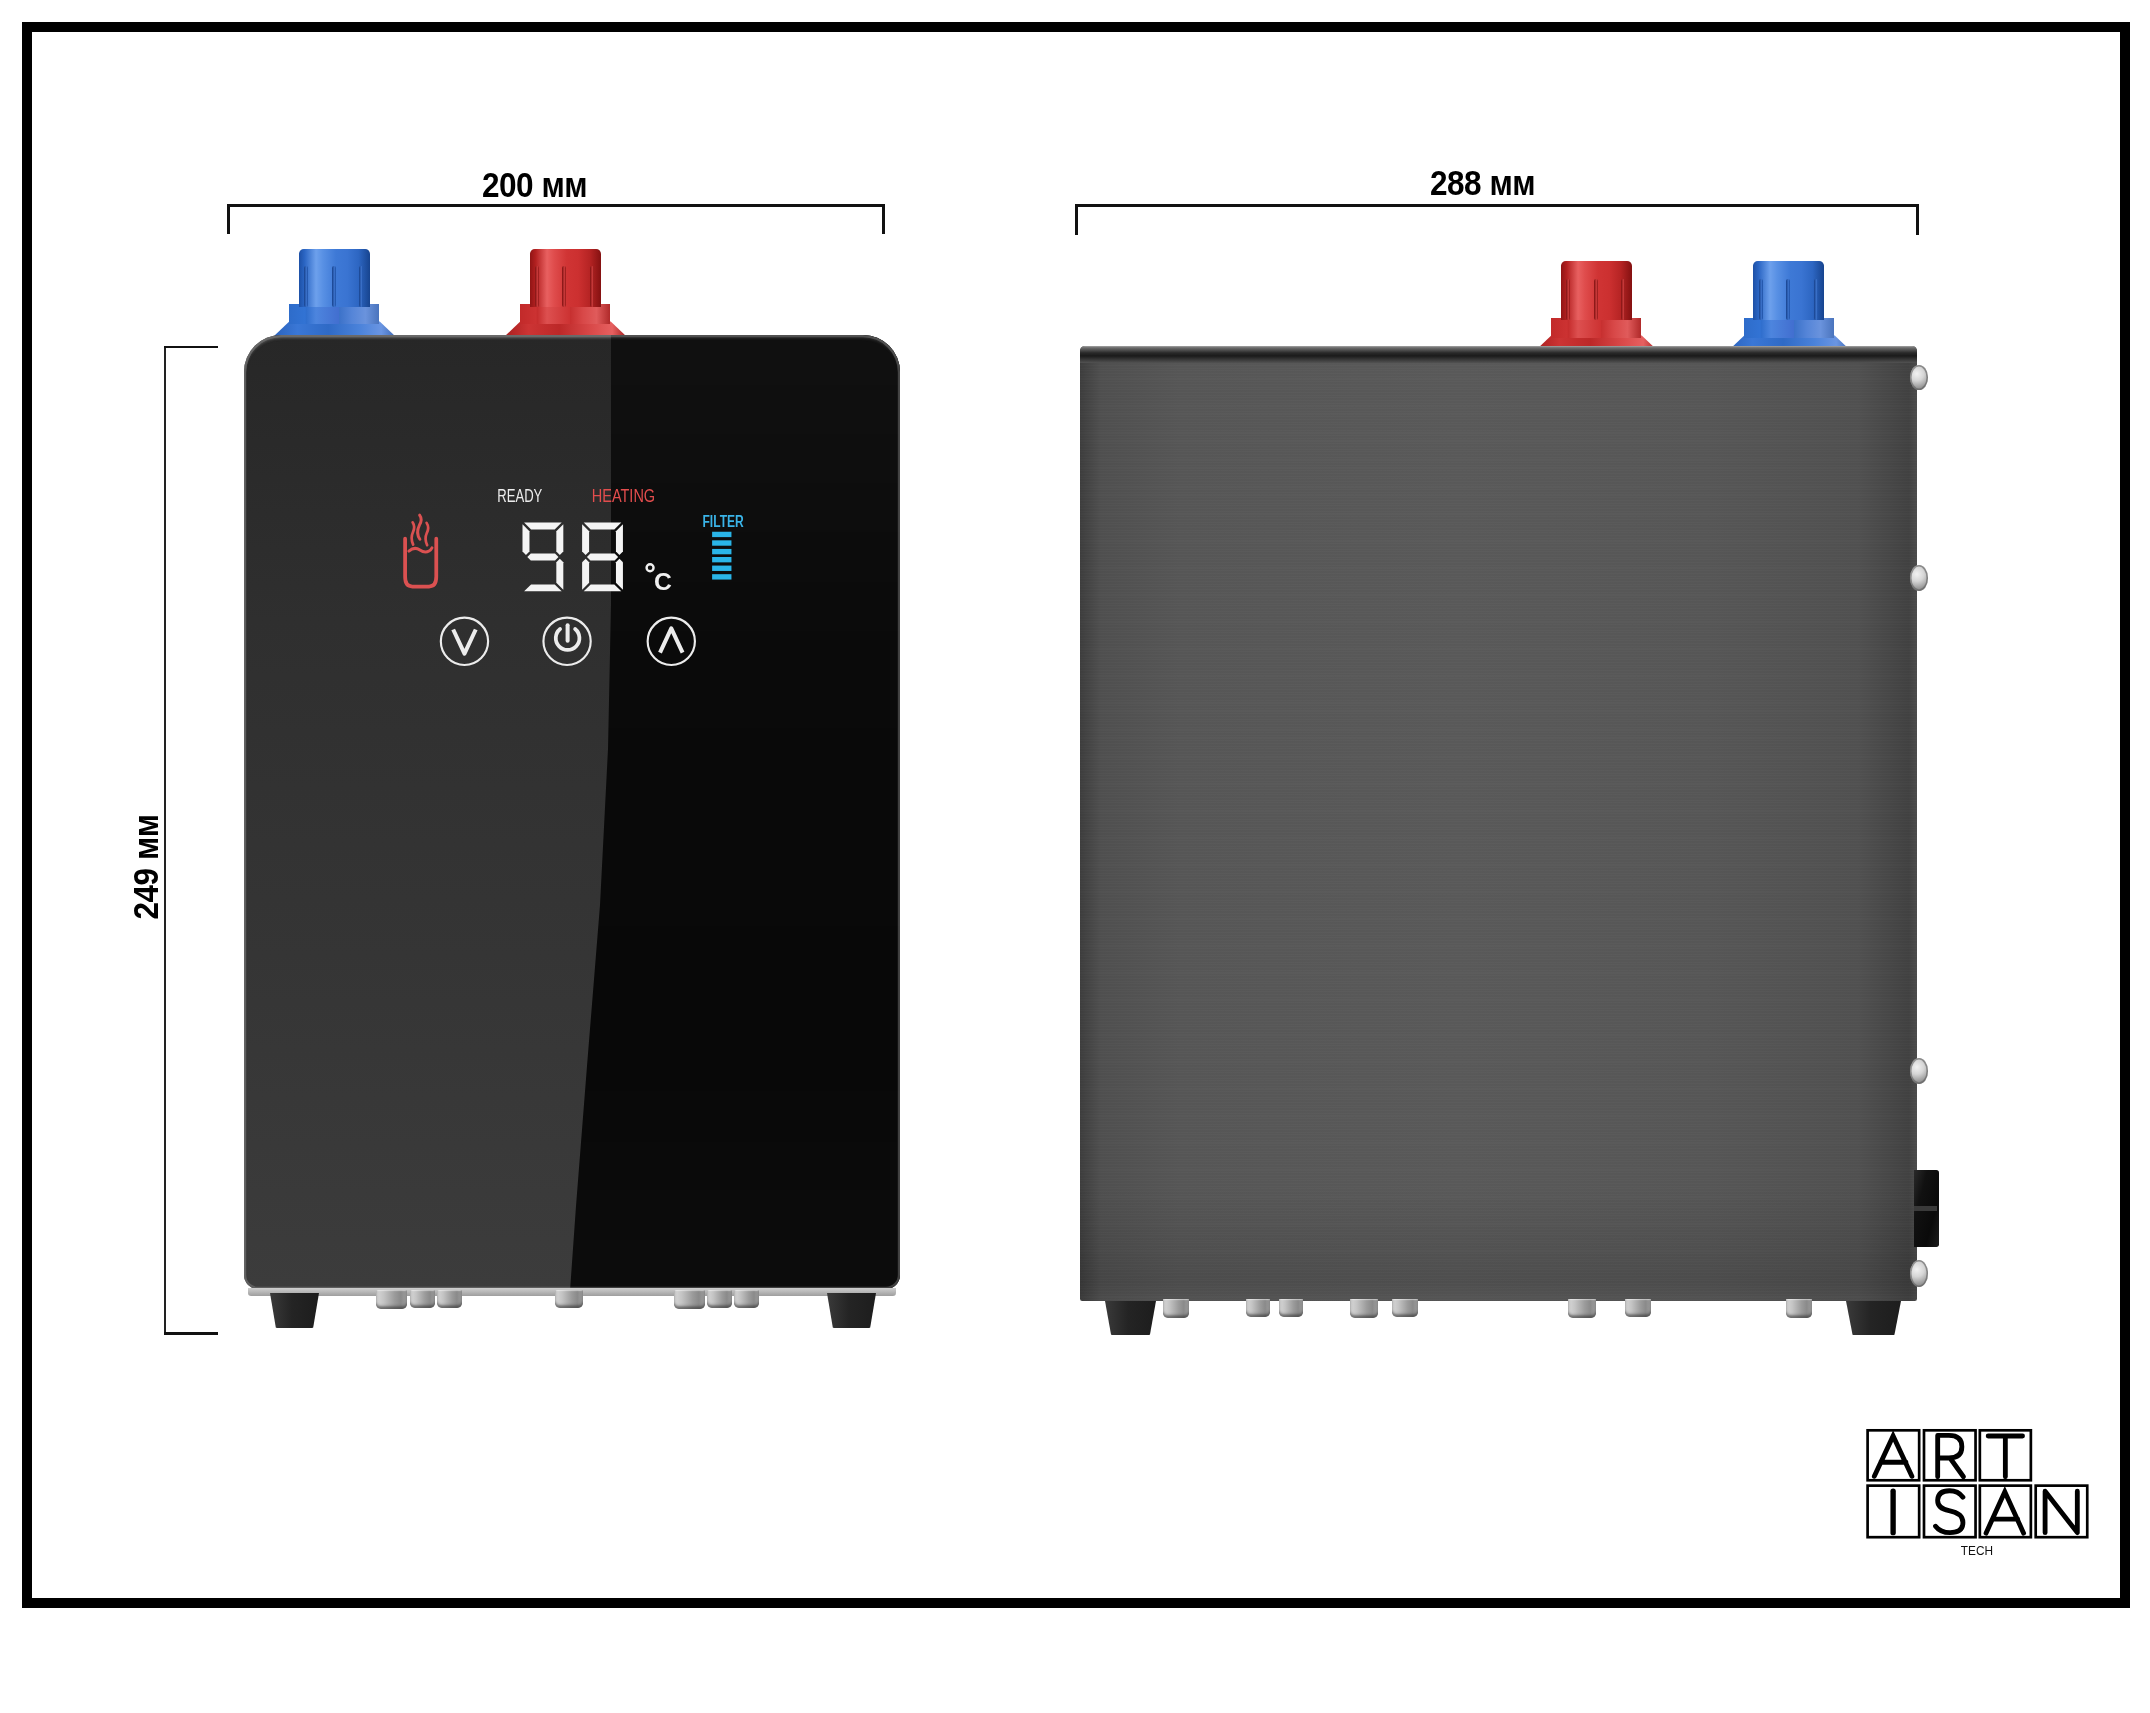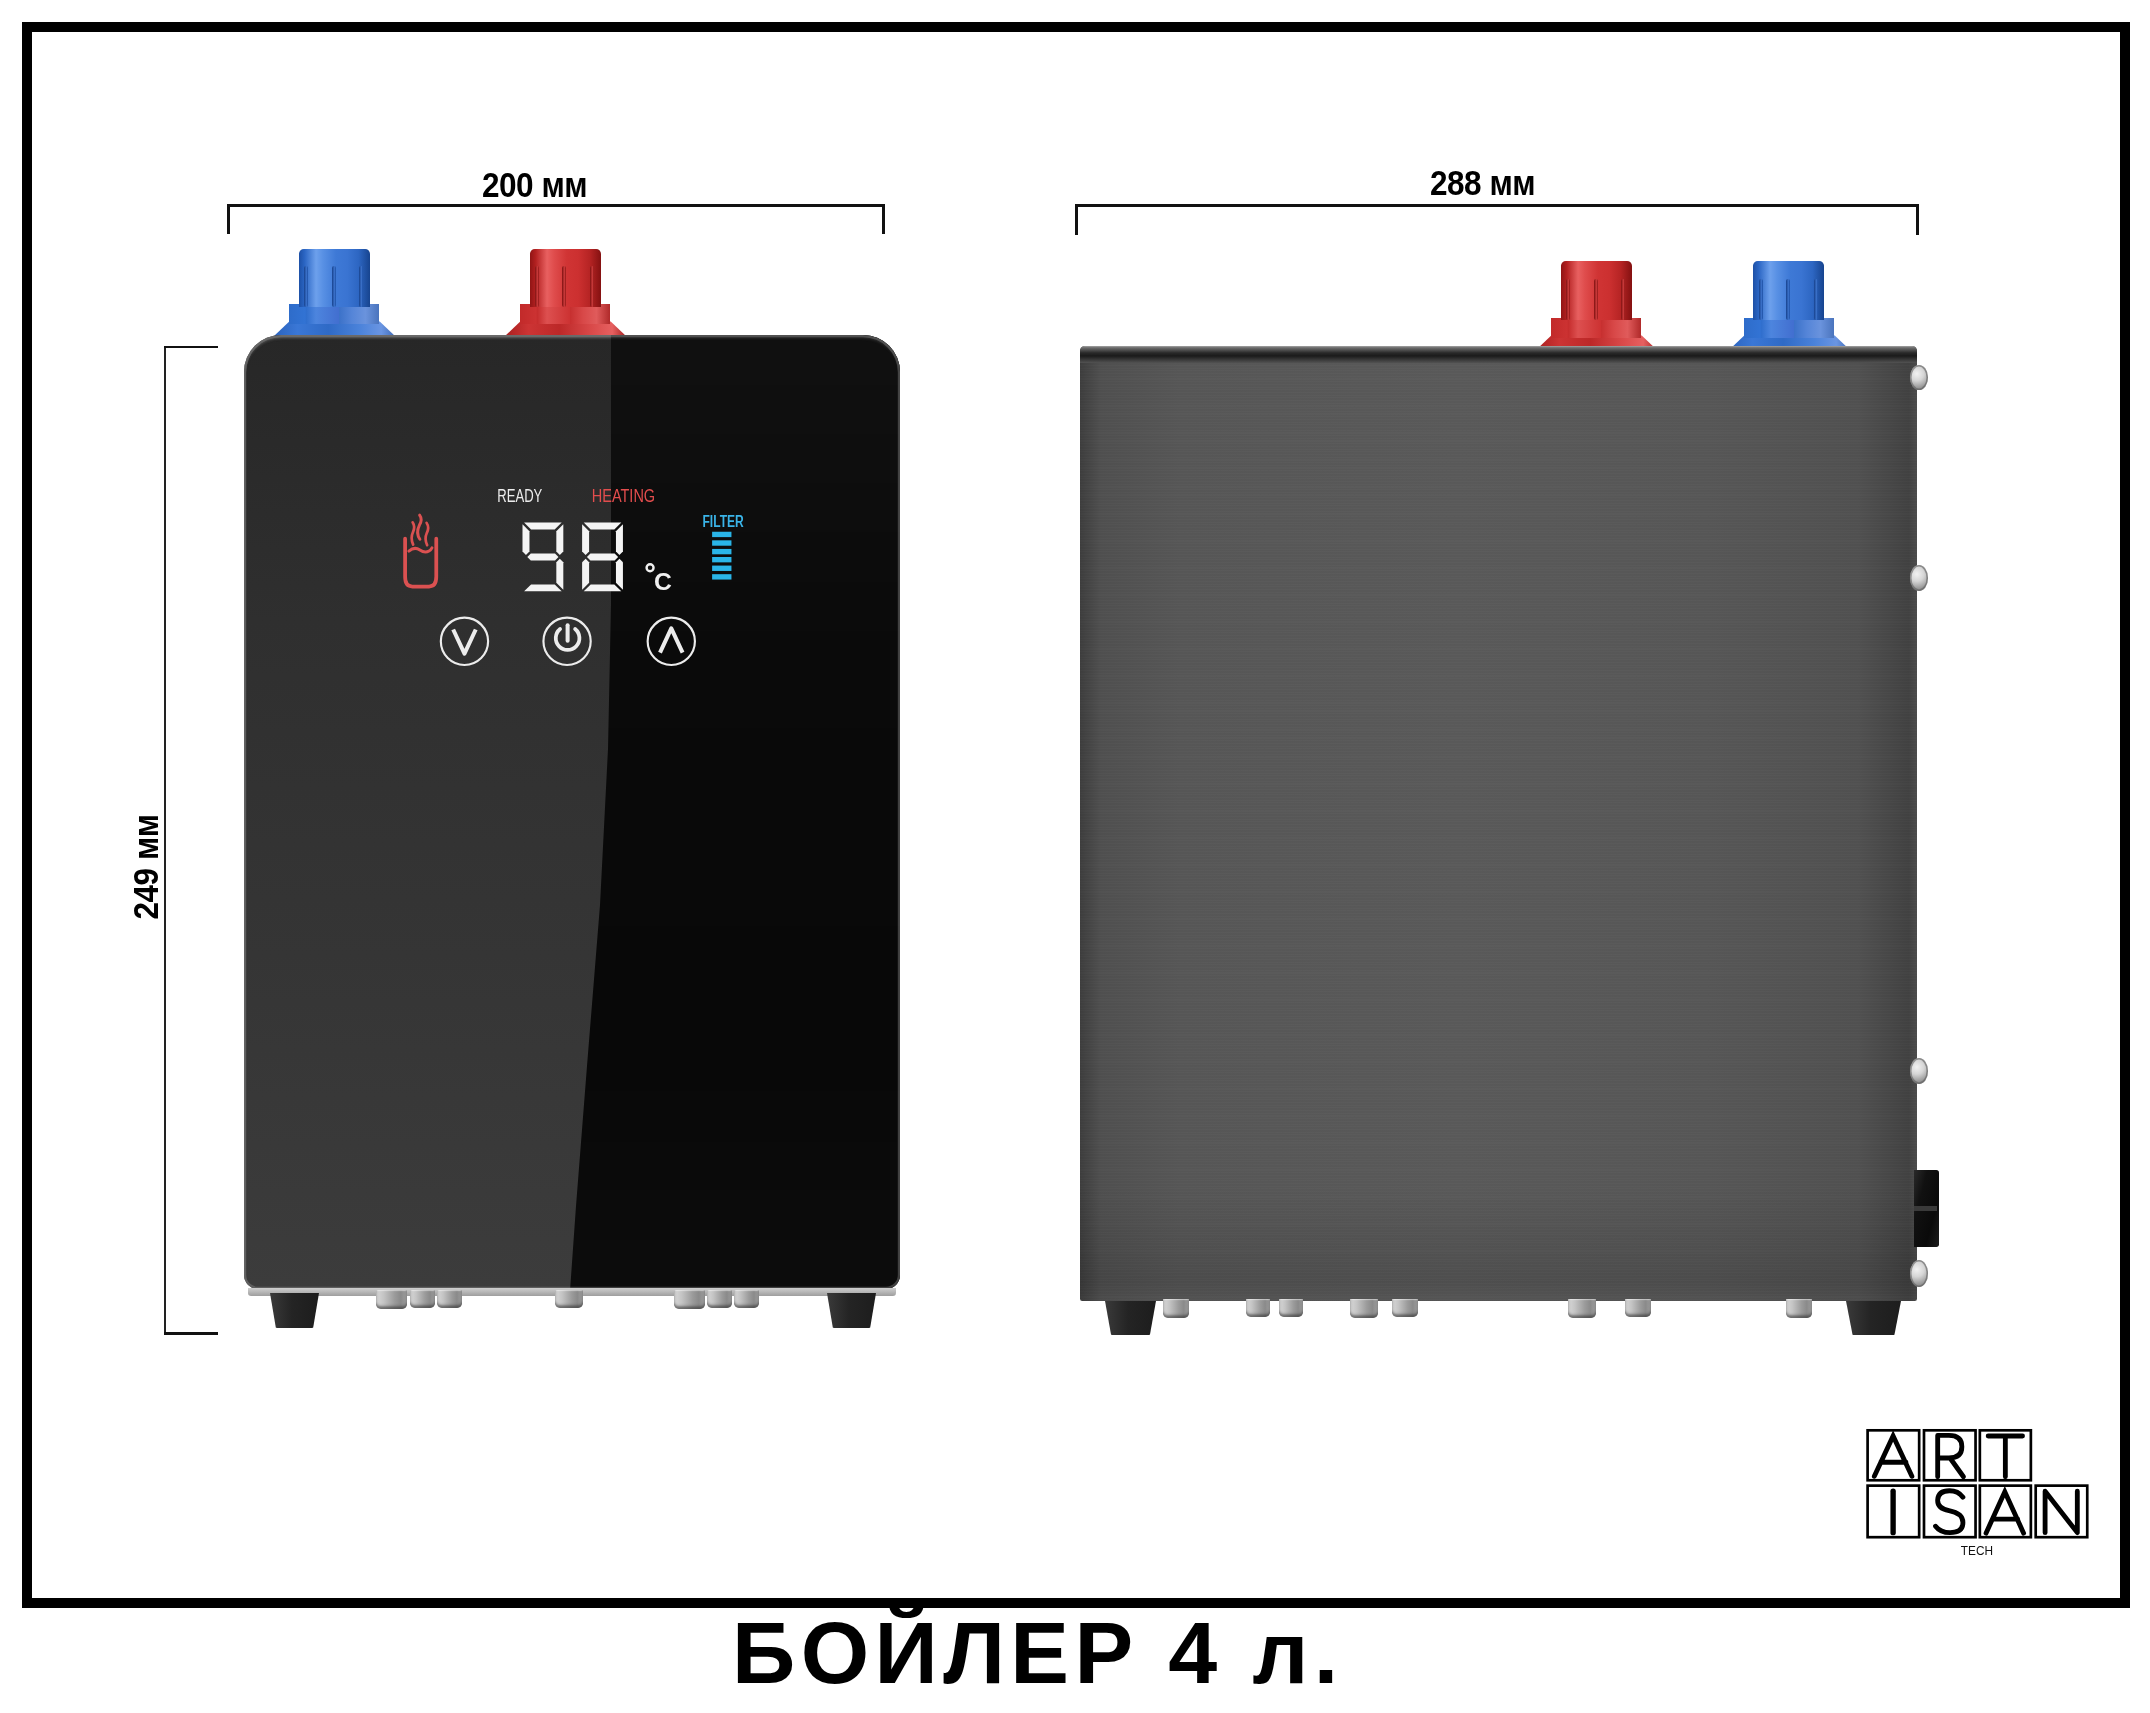--- a/index.html
+++ b/index.html
@@ -67,21 +67,20 @@
   .ridge { position:absolute; width:3.8px; border-radius:2.2px; }
   .ridge.blue { background:linear-gradient(to right,#16418c,#3a70c8 60%,#1c4fa4); }
   .ridge.red  { background:linear-gradient(to right,#7e1010,#c83a3a 60%,#8e1414); }
 </style>
 </head>
 <body>
 <div id="page">
 
   <div class="abs" style="left:21.5px; top:21.5px; width:2108px; height:1586px; border:10.8px solid #000;"></div>
 
-  <div class="abs" style="left:732px; top:1602px; width:645px; font-size:88px; font-weight:bold; color:#000; white-space:nowrap; letter-spacing:5.4px;">БОЙЛЕР 4 л.</div>
 
   <div class="abs" style="left:427px; top:165px; width:215px; text-align:center; font-size:35px; font-weight:bold; letter-spacing:-0.5px; transform:scaleX(0.9);">200&nbsp;мм</div>
 
   <div class="abs" style="left:227px; top:204px; width:657px; height:2.7px; background:#111;"></div>
   <div class="abs" style="left:227px; top:204px; width:2.7px; height:30px; background:#111;"></div>
   <div class="abs" style="left:882px; top:204px; width:2.7px; height:30px; background:#111;"></div>
 
   <div class="abs" style="left:38px; top:847px; width:215px; text-align:center; font-size:35px; font-weight:bold; letter-spacing:-0.5px; transform:rotate(-90deg) scaleX(0.9); transform-origin:center;">249&nbsp;мм</div>
 
   <div class="abs" style="left:164px; top:346px; width:2.2px; height:989px; background:#222;"></div>

